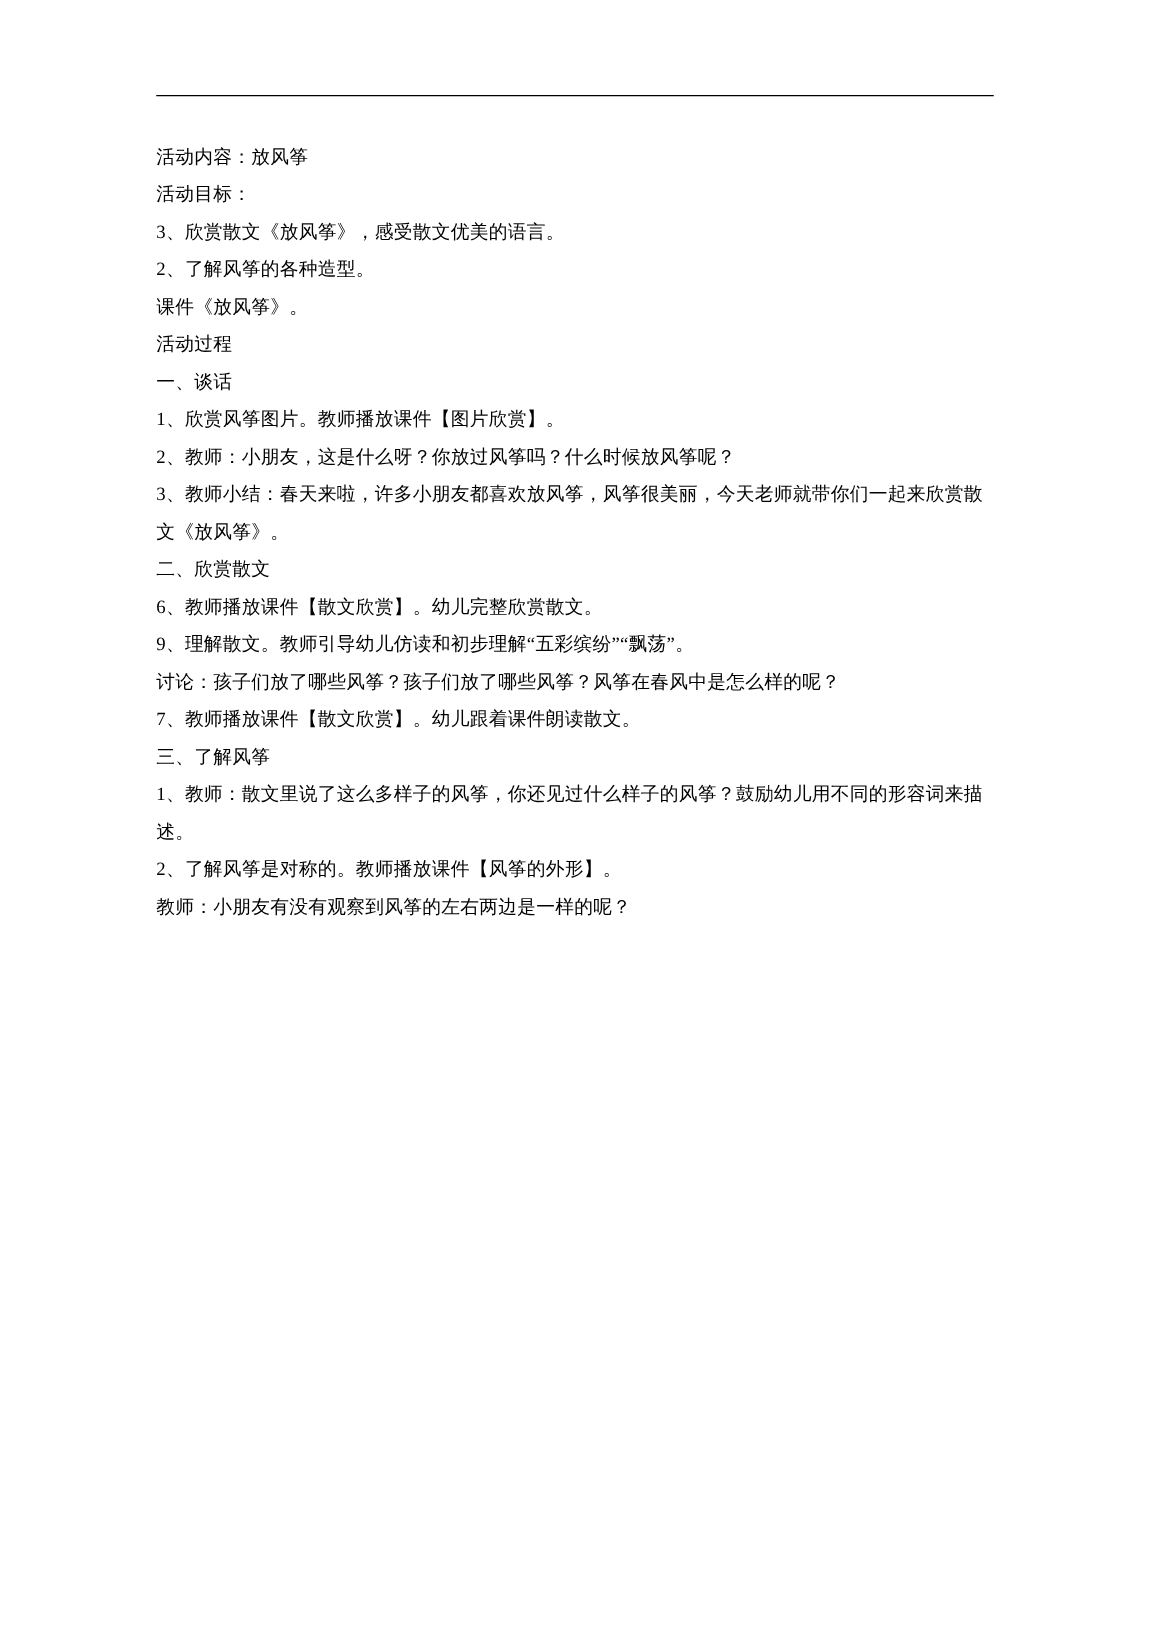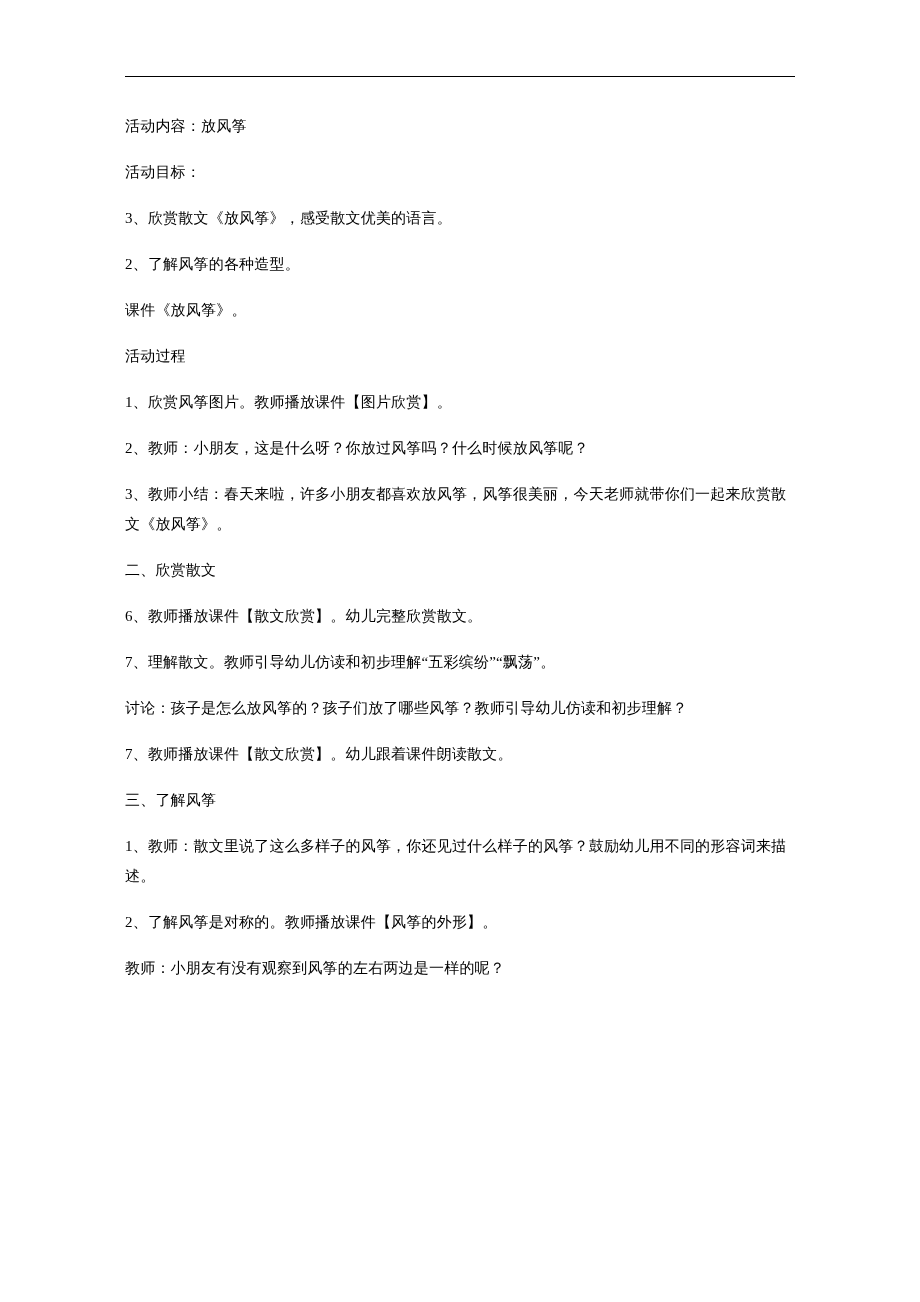--- a/index.html
+++ b/index.html
@@ -16,41 +16,41 @@
     padding: 76px 125px 0 125px;
   }
   .hr-line {
     border: none;
     border-top: 1.5px solid #000000;
     margin-bottom: 34px;
   }
   .para {
     text-align: left;
     letter-spacing: 0.2px;
-    margin-top: 16px;
   }
 </style>
 </head>
 <body>
 
 <div class="page">
   <hr class="hr-line">
   <div class="content">
     <p class="para">活动内容：放风筝</p>
     <p class="para">活动目标：</p>
     <p class="para">3、欣赏散文《放风筝》，感受散文优美的语言。</p>
     <p class="para">2、了解风筝的各种造型。</p>
     <p class="para">课件《放风筝》。</p>
     <p class="para">活动过程</p>
+    <p class="para">一、谈话</p>
     <p class="para">1、欣赏风筝图片。教师播放课件【图片欣赏】。</p>
     <p class="para">2、教师：小朋友，这是什么呀？你放过风筝吗？什么时候放风筝呢？</p>
     <p class="para">3、教师小结：春天来啦，许多小朋友都喜欢放风筝，风筝很美丽，今天老师就带你们一起来欣赏散文《放风筝》。</p>
     <p class="para">二、欣赏散文</p>
     <p class="para">6、教师播放课件【散文欣赏】。幼儿完整欣赏散文。</p>
-    <p class="para">7、理解散文。教师引导幼儿仿读和初步理解“五彩缤纷”“飘荡”。</p>
-    <p class="para">讨论：孩子是怎么放风筝的？孩子们放了哪些风筝？教师引导幼儿仿读和初步理解？</p>
+    <p class="para">9、理解散文。教师引导幼儿仿读和初步理解“五彩缤纷”“飘荡”。</p>
+    <p class="para">讨论：孩子们放了哪些风筝？孩子们放了哪些风筝？风筝在春风中是怎么样的呢？</p>
     <p class="para">7、教师播放课件【散文欣赏】。幼儿跟着课件朗读散文。</p>
     <p class="para">三、了解风筝</p>
     <p class="para">1、教师：散文里说了这么多样子的风筝，你还见过什么样子的风筝？鼓励幼儿用不同的形容词来描述。</p>
     <p class="para">2、了解风筝是对称的。教师播放课件【风筝的外形】。</p>
     <p class="para">教师：小朋友有没有观察到风筝的左右两边是一样的呢？</p>
   </div>
 </div>
 
 </body></html>

